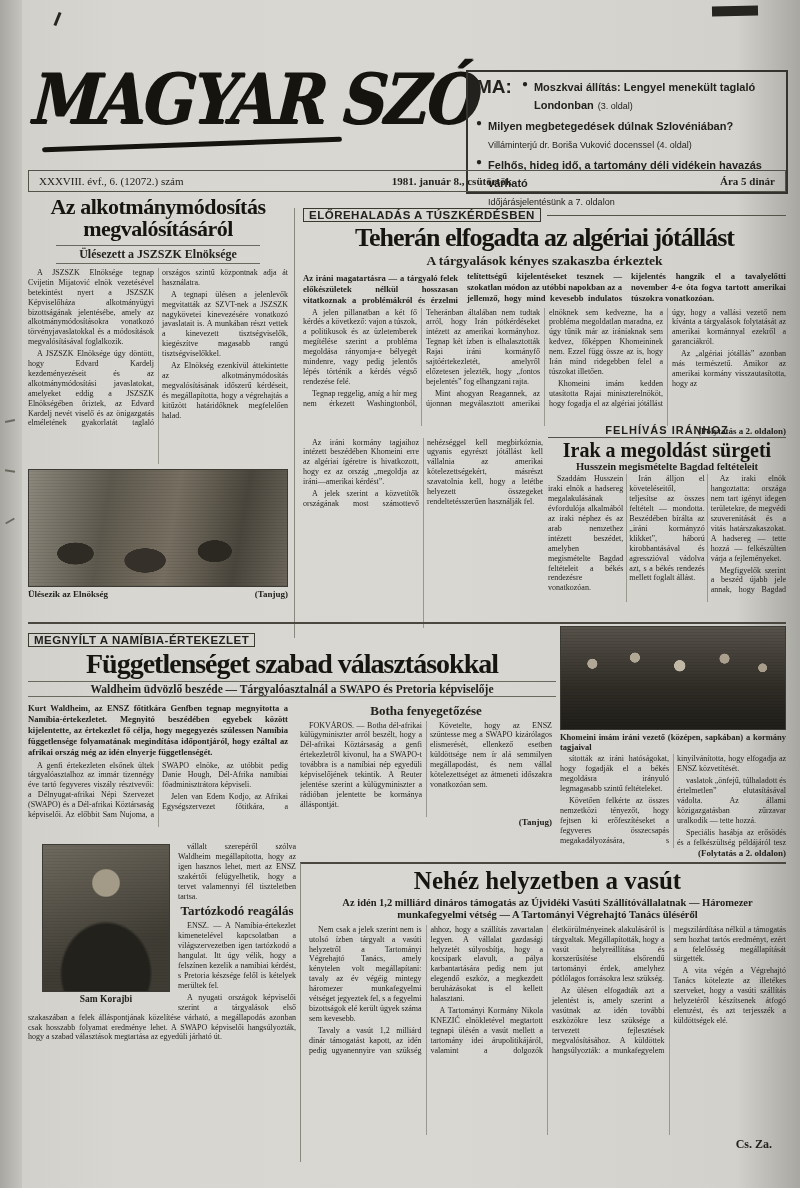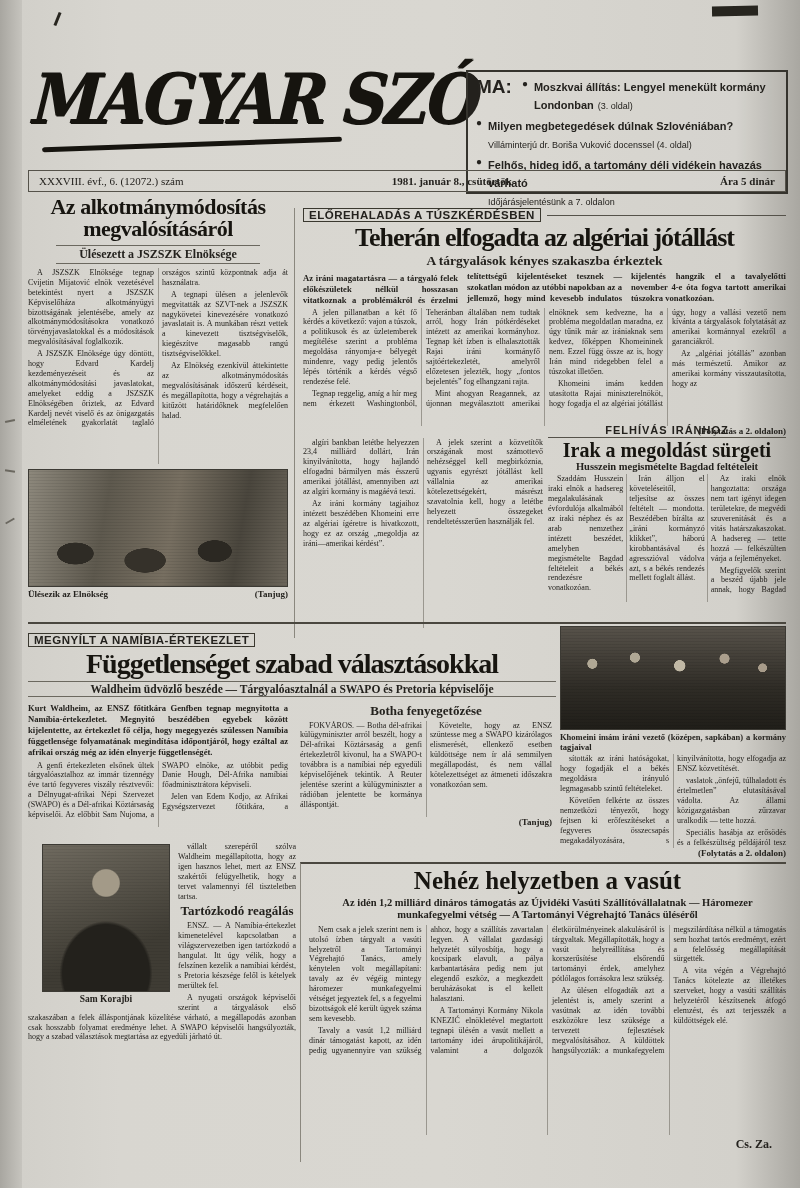--- a/index.html
+++ b/index.html
@@ -124,21 +124,21 @@
 
   <div id="masthead">
     <div class="logo">MAGYAR SZÓ</div>
     <div class="logo-swash"></div>
   </div>
 
   <div id="ma-box">
     <div class="ma-title">MA:</div>
     <div class="ma-item">
       <span class="ma-bullet">●</span>
-      <span><span class="ma-text">Moszkvai állítás: Lengyel menekült kormány Londonban</span>
+      <span><span class="ma-text">Moszkvai állítás: Lengyel menekült taglaló Londonban</span>
       <span class="ma-note">(3. oldal)</span></span>
     </div>
     <div class="ma-item">
       <span class="ma-bullet">●</span>
       <span><span class="ma-text">Milyen megbetegedések dúlnak Szlovéniában?</span><br>
       <span class="ma-note">Villáminterjú dr. Boriša Vuković docenssel (4. oldal)</span></span>
     </div>
     <div class="ma-item">
       <span class="ma-bullet">●</span>
       <span><span class="ma-text">Felhős, hideg idő, a tartomány déli vidékein havazás várható</span><br>
@@ -185,21 +185,20 @@
         <p class="b">A jelen pillanatban a két fő kérdés a következő: vajon a túszok, a politikusok és az üzletemberek megítélése szerint a probléma megoldása rányomja-e bélyegét mindenre, vagy pedig jelentős lépés történik a kérdés végső rendezése felé.</p>
         <p class="b">Tegnap reggelig, amíg a hír meg nem érkezett Washingtonból, Teheránban általában nem tudtak arról, hogy Irán pótkérdéseket intézett az amerikai kormányhoz. Tegnap két ízben is elhalasztották Rajai iráni kormányfő sajtóértekezletét, amelyről előzetesen jelezték, hogy „fontos bejelentés” fog elhangzani rajta.</p>
         <p class="b">Mint ahogyan Reagannek, az újonnan megválasztott amerikai elnöknek sem kedvezne, ha a probléma megoldatlan maradna, ez úgy tűnik már az irániaknak sem kedvez, főképpen Khomeininek nem. Ezzel függ össze az is, hogy Irán mind ridegebben felel a túszokat illetően.</p>
         <p class="b">Khomeini imám kedden utasította Rajai miniszterelnököt, hogy fogadja el az algériai jótállást úgy, hogy a vallási vezető nem kívánta a tárgyalások folytatását az amerikai kormánnyal ezekről a garanciákról.</p>
         <p class="b">Az „algériai jótállás” azonban más természetű. Amikor az amerikai kormány visszautasította, hogy az</p>
       </div>
     </div>
     <div class="cont">(Folytatás a 2. oldalon)</div>
     <div class="clip" id="tehran-left">
       <div class="cols2" style="height:190px;">
-        <p class="b">algíri bankban letétbe helyezzen 23,4 milliárd dollárt, Irán kinyilvánította, hogy hajlandó elfogadni bármilyen más ésszerű amerikai jótállást, amennyiben azt az algíri kormány is magáévá teszi.</p>
         <p class="b">Az iráni kormány tagjaihoz intézett beszédében Khomeini erre az algériai ígéretre is hivatkozott, hogy ez az ország „megoldja az iráni—amerikai kérdést”.</p>
         <p class="b">A jelek szerint a közvetítők országának most számottevő nehézséggel kell megbirkóznia, ugyanis egyrészt jótállást kell vállalnia az amerikai kötelezettségekért, másrészt szavatolnia kell, hogy a letétbe helyezett összegeket rendeltetésszerűen használják fel.</p>
       </div>
     </div>
   </div>
 
   <div id="art-iraq">
     <div class="kicker-c">FELHÍVÁS IRÁNHOZ</div>
     <div class="headline">Irak a megoldást sürgeti</div>
     <div class="deck">Husszein megismételte Bagdad feltételeit</div>

